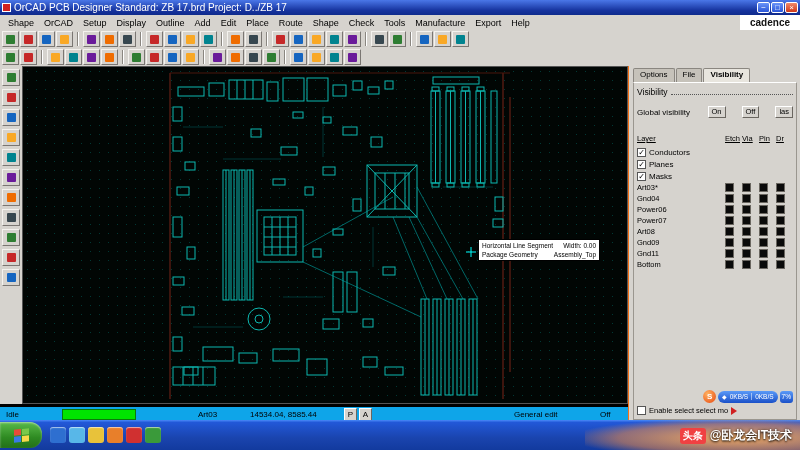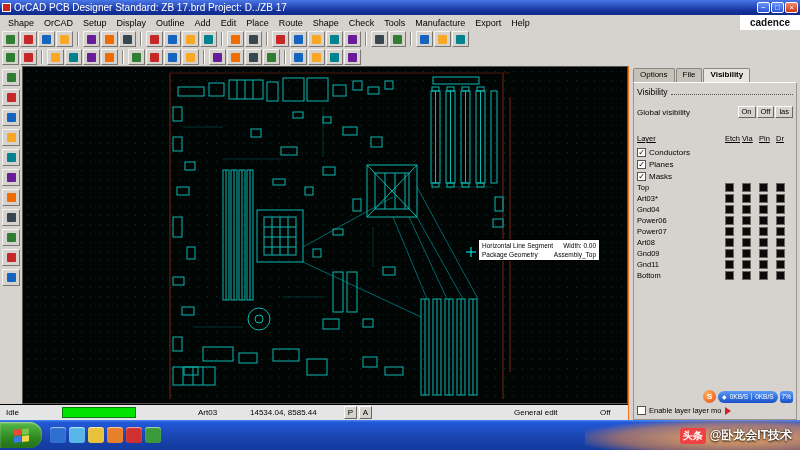--- a/index.html
+++ b/index.html
@@ -32,35 +32,35 @@
 .main{position:absolute;top:66px;left:0;width:800px;height:354px;background:#d6d3ce}
 .lefttb{position:absolute;left:0;top:0;width:22px;height:338px;display:flex;flex-direction:column;align-items:center;padding-top:3px;gap:3px}
 .lefttb .tbicon{width:18px;height:17px}
 
 .canvas{position:absolute;left:22px;top:0;width:606px;height:338px;background-color:#010604;background-image:radial-gradient(rgba(0,160,150,.33) .6px,transparent 1px);background-size:9px 9px;border:1px solid #555;overflow:hidden}
 .canvas svg{position:absolute;left:0;top:0}
 .tooltip{position:absolute;left:455px;top:172px;background:#fff;border:1px solid #000;padding:1px 3px;font-size:6.5px;line-height:9px;white-space:nowrap}
 .tooltip .trow{display:flex;gap:10px;justify-content:space-between}
 
 
-.statusbar{position:absolute;left:0;top:338px;width:628px;height:16px;background:#e5e5e5;border-top:1px solid #000000;font-size:8px}
+.statusbar{position:absolute;left:0;top:338px;width:628px;height:16px;background:#0ea5e9;border-top:3px solid #000000;font-size:8px}
 .sb{position:absolute;top:3px;white-space:nowrap}
 .cmdbox{position:absolute;left:62px;top:2px;width:74px;height:11px;background:#00e400;border:1px solid #0a7a0a}
 .sbtn{position:absolute;top:1px;width:13px;height:13px;border:1px solid;border-color:#fff #6a6660 #6a6660 #fff;background:#d6d3ce;font-size:8px;text-align:center;line-height:11px}
 
 
 .rpanel{position:absolute;right:0;top:0;width:172px;height:354px;background:#d6d3ce;border-left:1px solid #f97316;padding:2px 3px 0 4px;font-size:8px}
 .rtabs{display:flex;gap:1px;height:14px}
 .rtab{padding:1px 6px;background:#c6c2ba;border:1px solid #8a8680;border-bottom:none;border-radius:2px 2px 0 0;font-size:8px}
 .rtab.active{background:#e8e5de;font-weight:bold}
 .rbody{border:1px solid #9a968f;border-top:1px solid #fff;height:338px;padding:4px 3px 2px 3px;display:flex;flex-direction:column}
 .rtitle{display:flex;align-items:center;gap:3px;font-size:8.5px;margin-bottom:9px}
 .rtitle .dots{flex:1;border-bottom:1px dotted #555;height:6px}
 .grow{display:flex;align-items:center;justify-content:space-between;margin-bottom:16px}
-.gbtns{display:flex;gap:1px}
+.gbtns{display:flex;gap:16px}
 .gbtn{border:1px solid;border-color:#fff #6a6660 #6a6660 #fff;background:#d6d3ce;padding:0 3px;font-size:7.5px;line-height:10px}
 .vrow{display:flex;align-items:center;gap:8px;margin-bottom:9px}
 .dropdown{display:flex;align-items:center;border:1px solid #6a6660;background:#fff;height:12px;width:86px;font-size:7.5px;padding-left:2px;justify-content:space-between}
 .dda{width:11px;height:10px;background:#c6c2ba;border-left:1px solid #6a6660;font-size:6px;text-align:center;line-height:10px}
 .lhdr{display:grid;grid-template-columns:1fr 17px 17px 17px 17px;align-items:end;font-size:7.5px;margin-bottom:3px}
 .lhdr span{text-decoration:underline}
 .catrow{display:flex;align-items:center;gap:3px;height:12px}
 .cb{width:9px;height:9px;background:#fff;border:1px solid #555;font-size:8px;line-height:8px;text-align:center;flex:0 0 auto}
 .alllayers{height:12px;display:flex;align-items:center;margin:3px 0 2px 0}
 .lrow{display:grid;grid-template-columns:1fr 17px 17px 17px 17px;align-items:center;height:11px}
@@ -508,27 +508,20 @@
               <span class="cb">✓</span>
               <span class="catlabel">Planes</span>
             </div>
             <div class="catrow">
               <span class="cb">✓</span>
               <span class="catlabel">Masks</span>
             </div>
           </div>
         <div>
             <div class="lrow">
-              <span class="lname">Top</span>
-              <span class="lsq"></span>
-              <span class="lsq"></span>
-              <span class="lsq"></span>
-              <span class="lsq"></span>
-            </div>
-            <div class="lrow">
               <span class="lname">Art03*</span>
               <span class="lsq"></span>
               <span class="lsq"></span>
               <span class="lsq"></span>
               <span class="lsq"></span>
             </div>
             <div class="lrow">
               <span class="lname">Gnd04</span>
               <span class="lsq"></span>
               <span class="lsq"></span>
@@ -582,21 +575,21 @@
           <span class="sball">S</span>
           <span class="pill">
               <span class="dia">◆</span>
               <span class="seg">0KB/S</span>
               <span class="seg">0KB/S</span>
             </span>
           <span class="pct">7%</span>
         </div>
         <div class="enrow">
           <span class="cb"></span>
-          <span class="lbl">Enable layer layer mo</span>
+          <span class="lbl">Enable select select mo</span>
           <span class="redarrow"></span>
         </div>
       </div>
     </div>
   </div>
 
   <div class="taskbar">
     <div class="startbtn">
       <span class="flag">
           <i></i>

